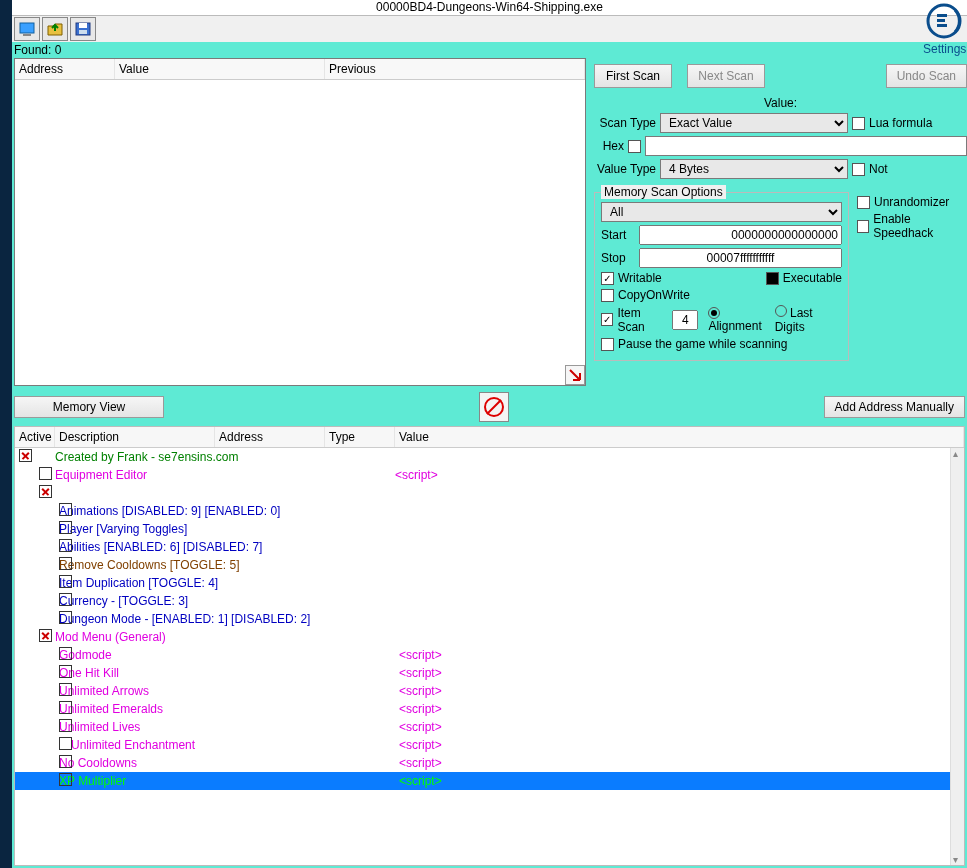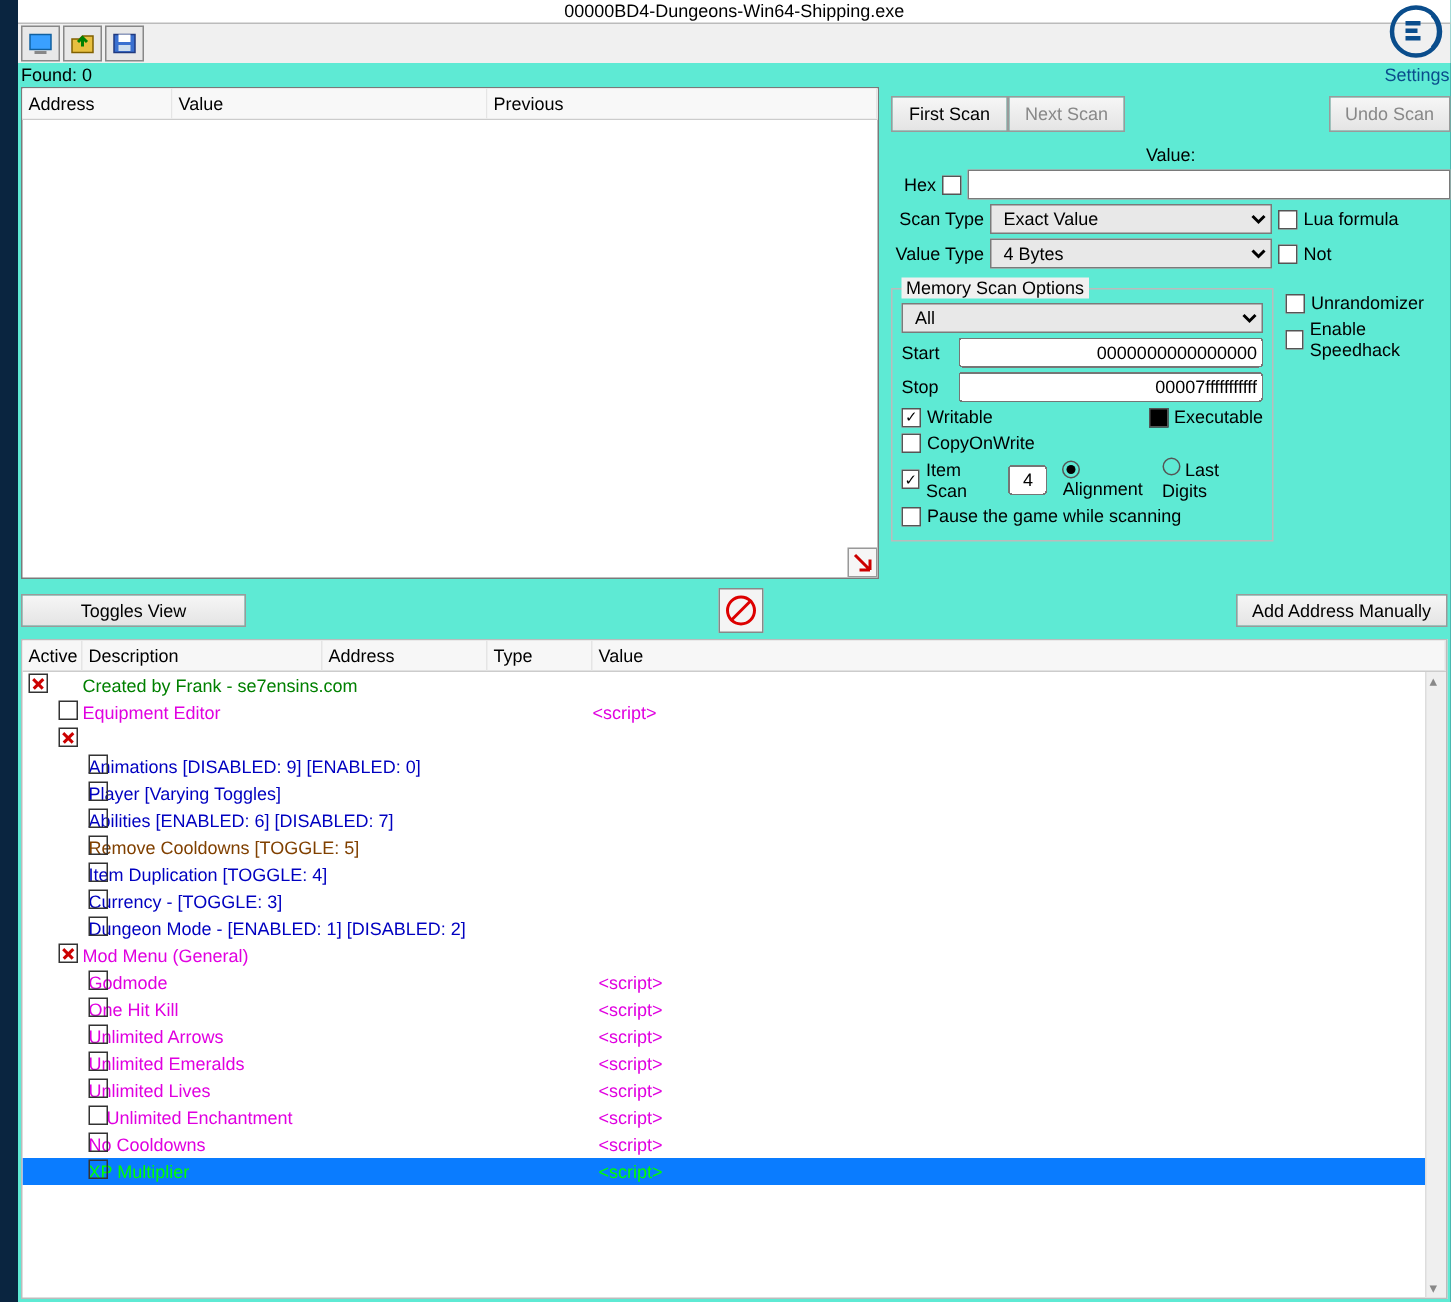--- a/index.html
+++ b/index.html
@@ -9,21 +9,21 @@
   .toolbar { height: 26px; background: #f0f0f0; display: flex; gap: 2px; padding: 1px 2px; align-items: center;}
   .tb-btn { width: 26px; height: 24px; border: 1px solid #888; background: #e8e8e8; display:flex; align-items:center; justify-content:center; }
   .tb-btn svg { display:block; }
   .found { padding: 1px 2px; font-size: 12px; color: #000; }
   .splitbody { flex: 0 0 330px; display: flex; gap: 6px; }
   .leftcol { flex: 1; display: flex; flex-direction: column; }
   .resultbox { border: 1px solid #7a7a7a; background: #fff; flex: 1; margin: 0 2px 2px 2px; display: flex; flex-direction: column; }
   .reshdr { display: flex; background: #fff; border-bottom: 1px solid #ccc; }
   .reshdr div { border-right: 1px solid #e5e5e5; padding: 3px 4px; background:#f8f8f8; }
   .rightcol { width: 373px; padding-top: 6px; }
-  .sbtns { display:flex; gap:0; margin-bottom:8px; }
+  .sbtns { display:flex; gap:15px; margin-bottom:8px; }
   .btn { background: linear-gradient(#f6f6f6,#e4e4e4); border:1px solid #9a9a9a; padding: 4px 10px; min-width:78px; text-align:center; }
   .btn.disabled { color:#888; }
   .row { display:flex; align-items:center; margin: 3px 0; gap:4px; }
   .lbl { min-width: 62px; text-align: right; font-size:12px; color:#000;}
   .groupbox { border:1px solid #bbb; margin-top:10px; padding: 6px; position: relative; }
   .groupbox .gtitle { position:absolute; top:-8px; left:6px; background:#f0f0f0; padding:0 3px; font-size:12px;}
   input[type=text].field, select { border:1px solid #7a7a7a; background:#e8e8e8; height:20px; padding: 1px 4px; font-size:12px; }
   input[type=text].wfield { border:1px solid #7a7a7a; background:#fff; height:20px; padding:1px 4px; font-size:12px; }
   .valrow input { width: 275px; }
   .midrow { display:flex; align-items:center; gap:8px; margin:4px 2px; }
@@ -113,51 +113,51 @@
     </div>
 
     <div class="rightcol">
       <div class="sbtns">
         <div class="btn">First Scan</div>
         <div class="btn disabled">Next Scan</div>
         <div class="btn disabled" style="margin-left:auto">Undo Scan</div>
       </div>
 
       <div style="text-align:center">Value:</div>
-      <div class="row valrow">
-        <span class="lbl" style="min-width:30px">Hex</span>
-        <span class="chkbox"></span>
-        <input type="text" class="wfield" style="flex: 1 1 0%;" value="">
-      </div>
       <div class="row">
         <span class="lbl">Scan Type</span>
         <select class="field" style="width:188px"><option>Exact Value</option></select>
         <span class="chkbox"></span>
         <span>Lua formula</span>
       </div>
+      <div class="row valrow">
+        <span class="lbl" style="min-width:30px">Hex</span>
+        <span class="chkbox"></span>
+        <input type="text" class="wfield" style="flex: 1 1 0%;" value="">
+      </div>
       <div class="row">
         <span class="lbl">Value Type</span>
         <select class="field" style="width:188px"><option>4 Bytes</option></select>
         <span class="chkbox"></span>
         <span>Not</span>
       </div>
 
       <div style="display:flex; gap:8px;">
         <div class="groupbox" style="flex:1">
           <span class="gtitle">Memory Scan Options</span>
           <div class="row">
               <select class="field" style="width:100%"><option>All</option></select>
             </div>
           <div class="row">
               <span style="width:34px">Start</span>
               <input class="wfield" style="flex: 1 1 0%; text-align: right;" value="0000000000000000">
             </div>
           <div class="row">
               <span style="width:34px">Stop</span>
-              <input class="wfield" style="flex: 1 1 0%; text-align: right;" value="00007fffffffffff">
+              <input class="wfield" style="flex: 1 1 0%; text-align: center;" value="00007fffffffffff">
             </div>
           <div class="row">
             <span class="chkbox on"></span>
               <span>Writable</span>
             <span style="margin-left:auto" class="chkbox filled"></span>
               <span>Executable</span>
           </div>
           <div class="row">
               <span class="chkbox"></span>
               <span>CopyOnWrite</span>
@@ -184,21 +184,21 @@
           <div class="row">
               <span class="chkbox"></span>
               <span>Enable Speedhack</span>
             </div>
         </div>
       </div>
     </div>
   </div>
 
   <div class="midrow">
-    <div class="memview">Toggles View</div>
+    <div class="memview">Memory View</div>
     <div style="flex:1"></div>
     <div class="nosign">
       <svg width="22" height="22">
           <circle cx="11" cy="11" r="9" fill="none" stroke="#d00" stroke-width="2"></circle>
           <line x1="4" y1="18" x2="18" y2="4" stroke="#d00" stroke-width="2"></line>
         </svg>
     </div>
     <div style="flex:1"></div>
     <div class="aam">Add Address Manually</div>
   </div>

